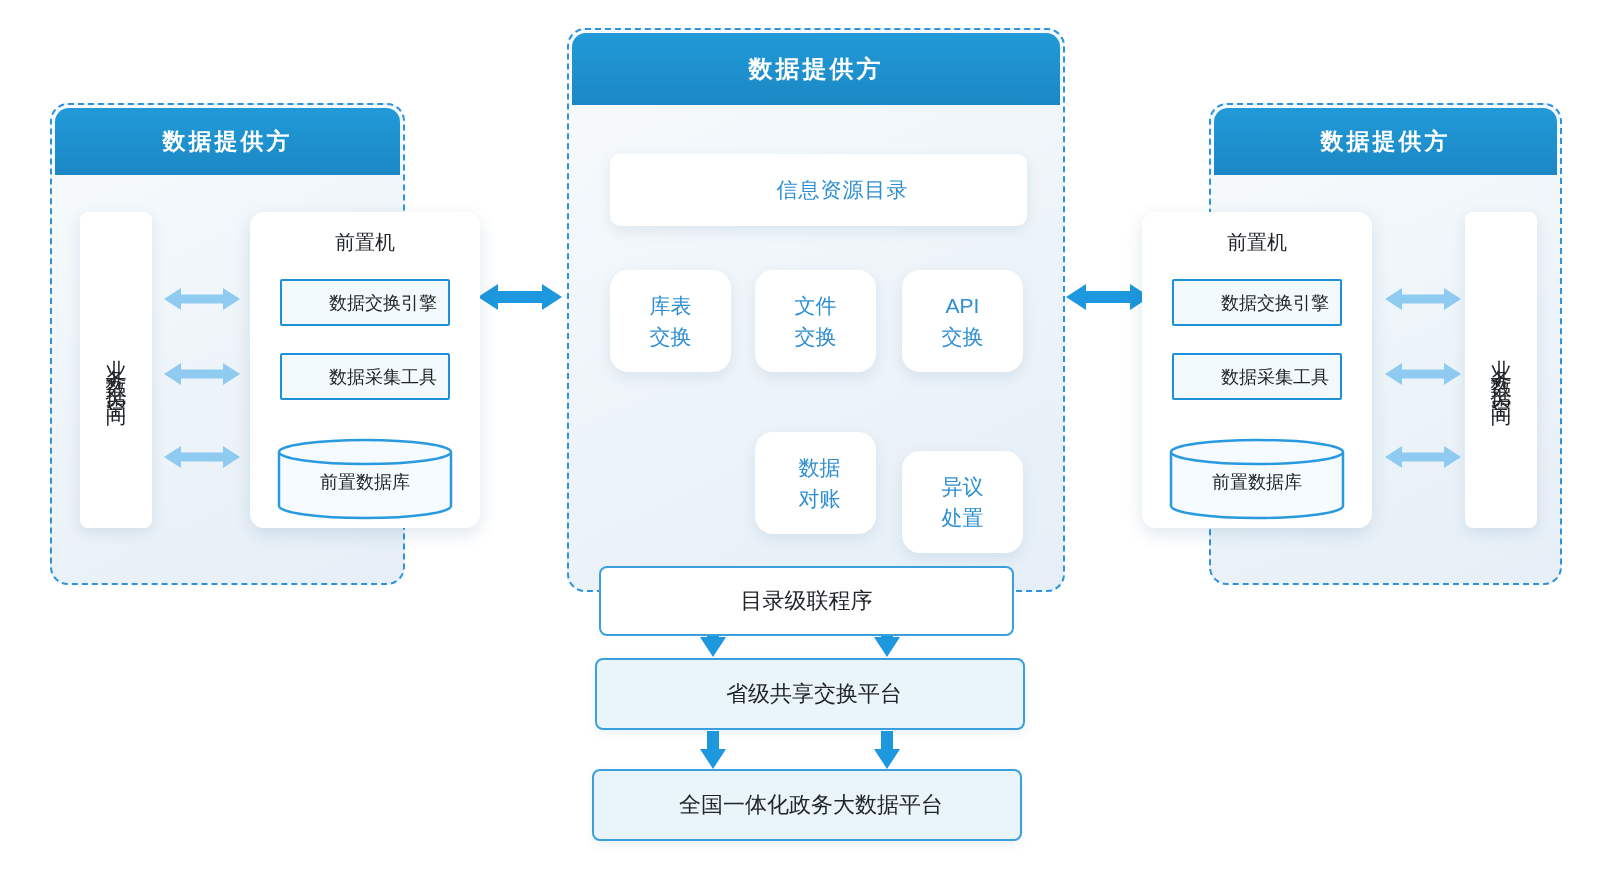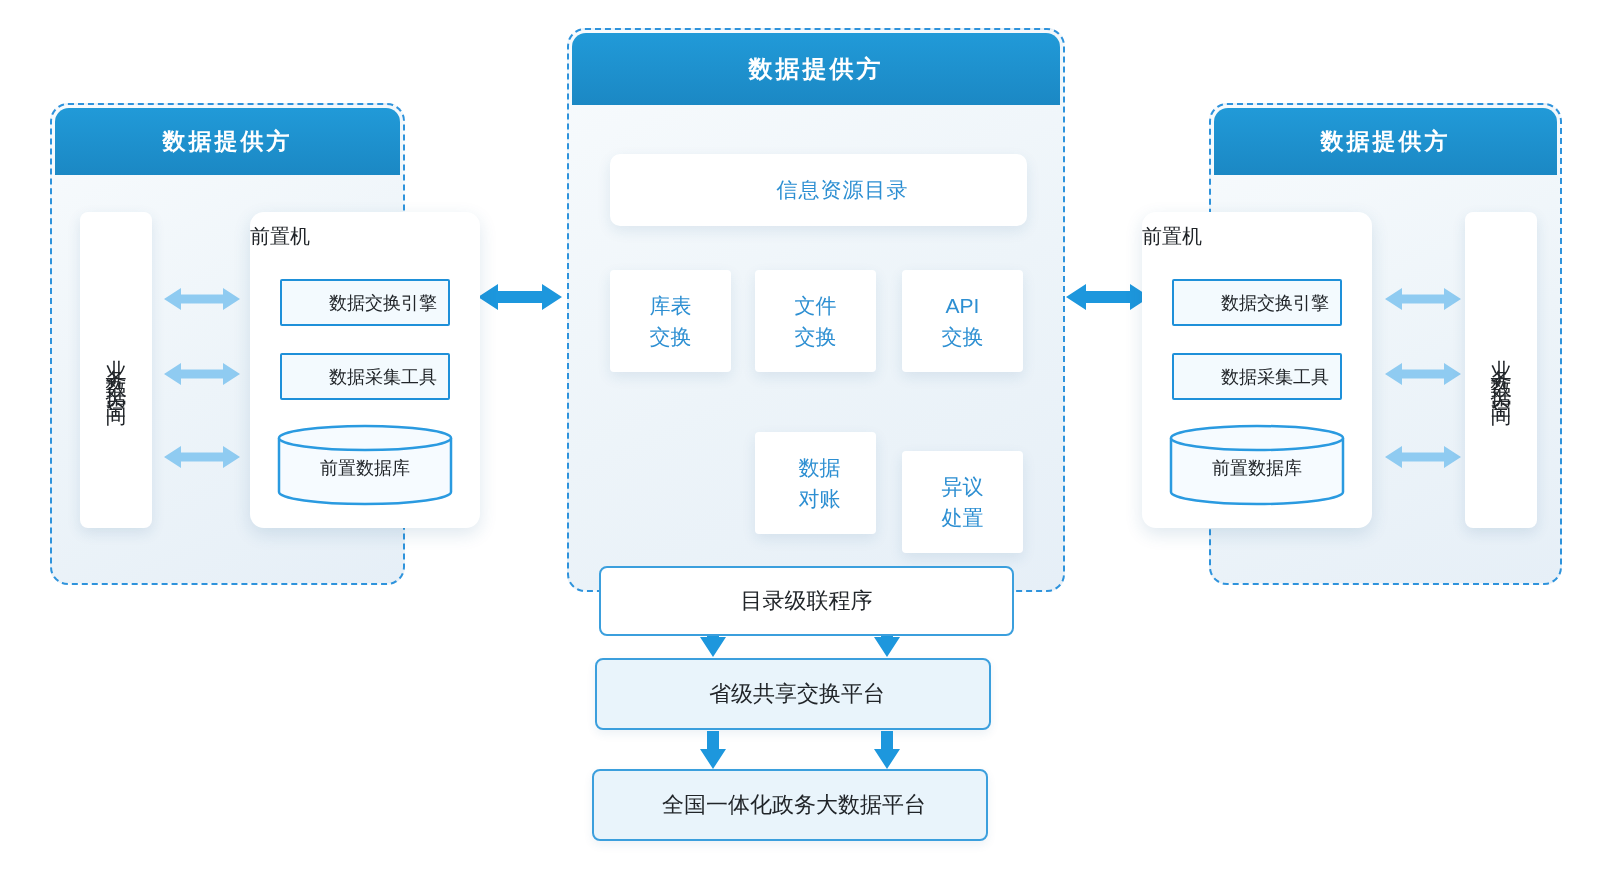--- a/index.html
+++ b/index.html
@@ -13,50 +13,50 @@
   .panel-header { position:absolute; left:3px; right:3px; top:3px;
     background:linear-gradient(180deg,#219ad8,#1b88c4);
     border-radius:14px 14px 0 0; display:flex; align-items:center; justify-content:center;
     color:#ffffff; font-weight:bold; letter-spacing:3px; }
   .side .panel-header { height:67px; font-size:23px; }
   .center .panel-header { height:72px; font-size:24px; }
 
   
   .card { position:absolute; background:#ffffff; border-radius:14px;
     box-shadow:0 6px 18px rgba(30,90,140,.14); z-index:3; }
-  .fe-title { margin-top:11px; text-align:left; font-size:20px; color:#212529; }
+  .fe-title { margin-top:17px; text-align:center; font-size:20px; color:#212529; }
   .mini-box { position:absolute; left:30px; width:170px; height:47px;
     background:#f3fafe; border:2px solid #1e90d9; border-radius:2px;
     display:flex; align-items:center; justify-content:center; font-size:18px; color:#212529;padding-left:36px; }
 
   .vspace { position:absolute; width:72px; height:316px; top:107px; background:#ffffff;
     border-radius:8px; box-shadow:0 5px 14px rgba(30,90,140,.12); z-index:2;
     display:flex; align-items:center; justify-content:center; }
   .vspace span { writing-mode:vertical-rl; text-orientation:upright;
     font-size:21px; letter-spacing:9px; color:#212529; }
 
   
   .catalog-box { position:absolute; left:41px; top:124px; width:417px; height:72px;
     background:#ffffff; border-radius:10px; box-shadow:0 5px 14px rgba(30,90,140,.10);
     display:flex; align-items:center; justify-content:center;
     color:#2d8fd2; font-size:21px; letter-spacing:1px;padding-left:48px; }
   .func-box { position:absolute; width:121px; height:102px; background:#ffffff;
-    border-radius:4px; box-shadow:0 5px 14px rgba(30,90,140,.10);
+    border-radius:18px; box-shadow:0 5px 14px rgba(30,90,140,.10);
     display:flex; align-items:center; justify-content:center; text-align:center;
     color:#2d8fd2; font-size:21px; line-height:31px; white-space:pre-line; }
   .cascade-box { position:absolute; left:30px; top:520px; width:415px; height:70px;
     background:#ffffff; border:2px solid #3b9fdd; border-radius:8px; z-index:4;
     display:flex; align-items:center; justify-content:center; font-size:22px; color:#212529;margin-top:16px; }
 
-  .flow-box { position:absolute; width:396px; height:72px; background:#e9f4fb;
+  .flow-box { position:absolute; width:430px; height:72px; background:#e9f4fb;
     border:2px solid #3b9fdd; border-radius:8px; box-shadow:0 4px 10px rgba(30,90,140,.08);
     display:flex; align-items:center; justify-content:center; font-size:22px; color:#212529;padding-left:8px; }
 
   .arrow { position:absolute; z-index:2; }
-  .cyl-wrap { position:absolute; left:26px; top:212px; width:178px; height:82px;text-decoration:underline; }
+  .cyl-wrap { position:absolute; left:26px; top:226px; width:178px; height:82px;text-decoration:underline; }
   .cyl-label { position:absolute; left:0; right:0; top:32px; text-align:center;
     font-size:18px; color:#212529; }
 </style>
 </head>
 <body>
 
 <div class="stage">
 
   <div class="panel side" style="left:50px; top:103px; width:355px; height:482px;">
     <div class="panel-header">

